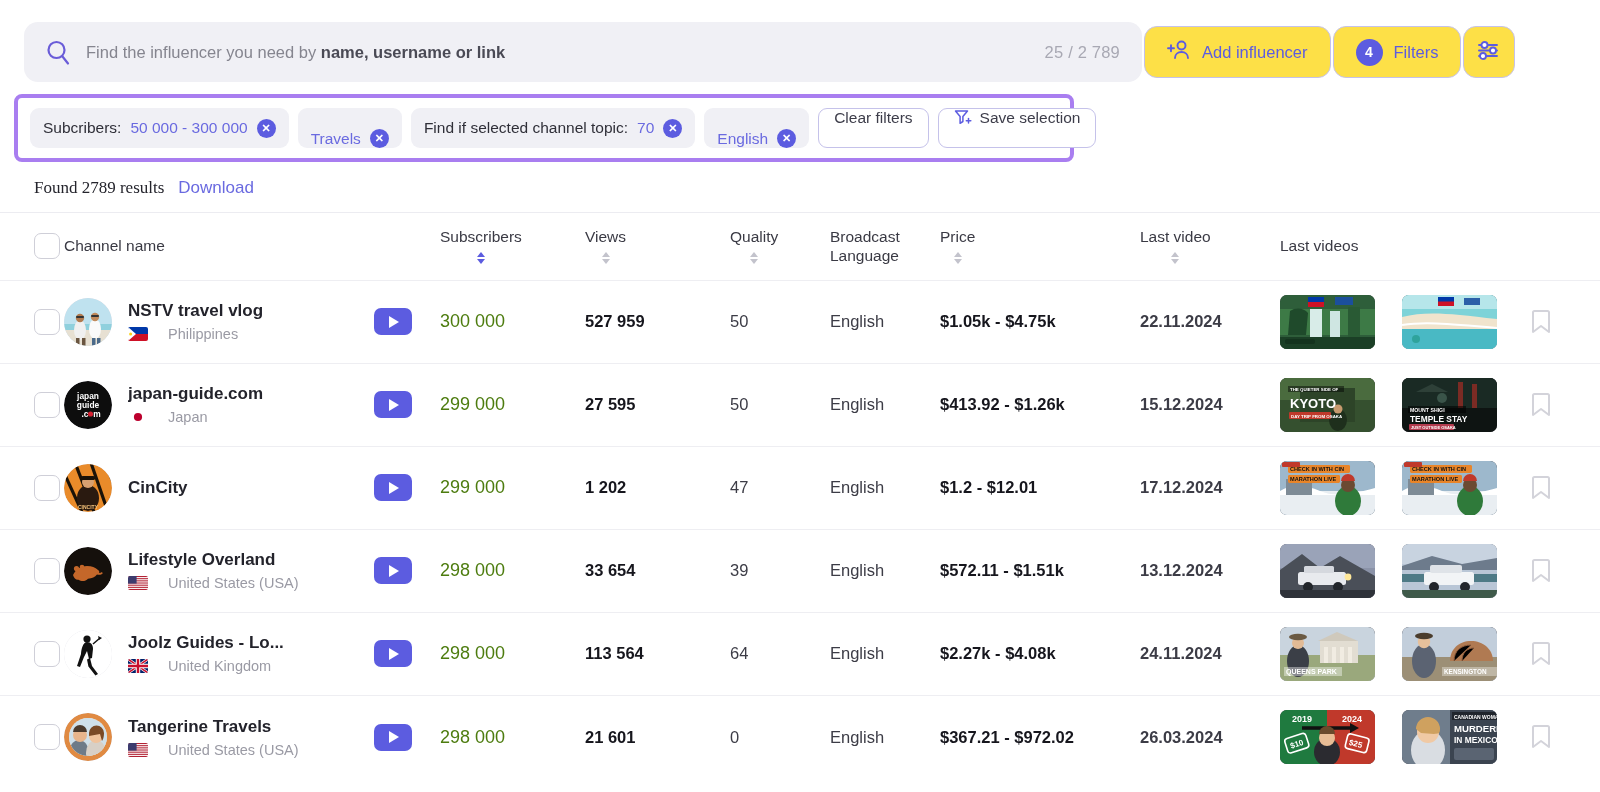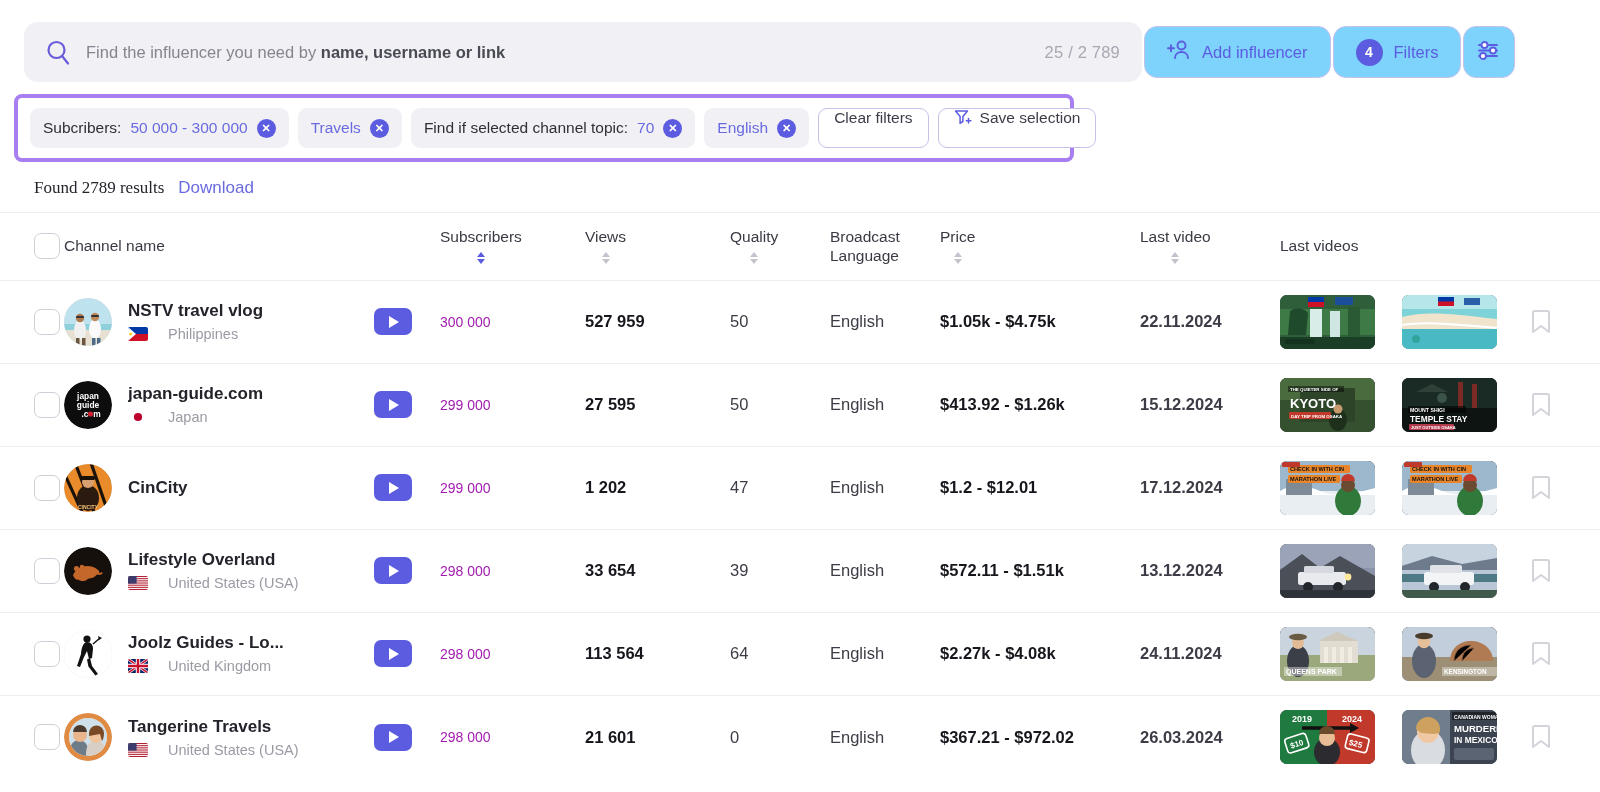--- a/index.html
+++ b/index.html
@@ -43,21 +43,21 @@
   .search-count {
     flex: 0 0 auto;
     font-size: 16.5px; color: #a8a8b3;
     letter-spacing: .2px;
   }
   .btn {
     flex: 0 0 auto;
     height: 52px;
     border: 1.6px solid #c5c2ea;
     border-radius: 13px;
-    background: #7dd3fc;
+    background: #fde047;
     color: #5c5ce0;
     display: flex; align-items: center; gap: 11px;
     padding: 0 22px;
     font-size: 16.5px;
     cursor: pointer;
   }
   .btn-icon-only { padding: 0; width: 52px; justify-content: center; }
   .badge-count {
     width: 27px; height: 27px; border-radius: 50%;
     background: #5c5ce0; color: #fff;
@@ -82,21 +82,21 @@
     background: #f0f0f5;
     border-radius: 9px;
     display: flex; align-items: center; gap: 9px;
     padding: 0 13px;
     font-size: 15.5px;
     color: #2f2f38;
     white-space: nowrap;
     cursor: pointer;
   }
   .chip .chip-val { color: #6a6ae0; }
-  .chip.accent-label { color: #6a6ae0; }
+  .chip.accent-label { color: #6a6ae0; align-items: flex-end; }
   .chip-x {
     flex: 0 0 auto;
     width: 19px; height: 19px; border-radius: 50%;
     background: #5c5ce0; color: #fff;
     display: flex; align-items: center; justify-content: center;
     font-size: 11px; font-weight: 700; line-height: 1;
     cursor: pointer;
   }
   .chip-outline {
     height: 40px;
@@ -189,21 +189,21 @@
   .flag { flex: 0 0 auto; width: 20px; height: 14px; border-radius: 2px; overflow: hidden; display:block; }
 
   .yt-btn {
     width: 38px; height: 27px; border-radius: 7px;
     background: #5c5ce0;
     display: flex; align-items: center; justify-content: center;
     cursor: pointer;
   }
   .yt-tri { width: 0; height: 0; border-left: 10px solid #fff; border-top: 6px solid transparent; border-bottom: 6px solid transparent; margin-left: 2px; }
 
-  .v-subs  { font-size: 14px; color: #a21caf; text-align: center; }
+  .v-subs  { font-size: 18px; color: #4d7c0f; text-align: center; }
   .v-views { font-size: 16.5px; color: #16161d; font-weight: 700; }
   .v-qual  { font-size: 16.5px; color: #3c3c46; }
   .v-lang  { font-size: 16.5px; color: #3c3c46; }
   .v-price { font-size: 16.5px; color: #16161d; font-weight: 700; }
   .v-date  { font-size: 16.5px; color: #3c3c46; font-weight: bold; }
 
   .thumbs { display: flex; gap: 27px; }
   .thumb {
     width: 95px; height: 54px; border-radius: 7px;
     overflow: hidden; background: #2b2b33; position: relative;

